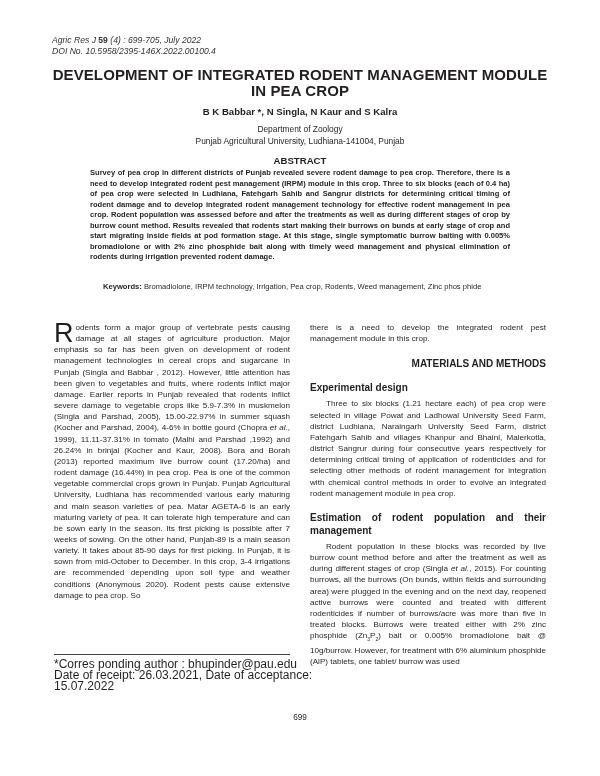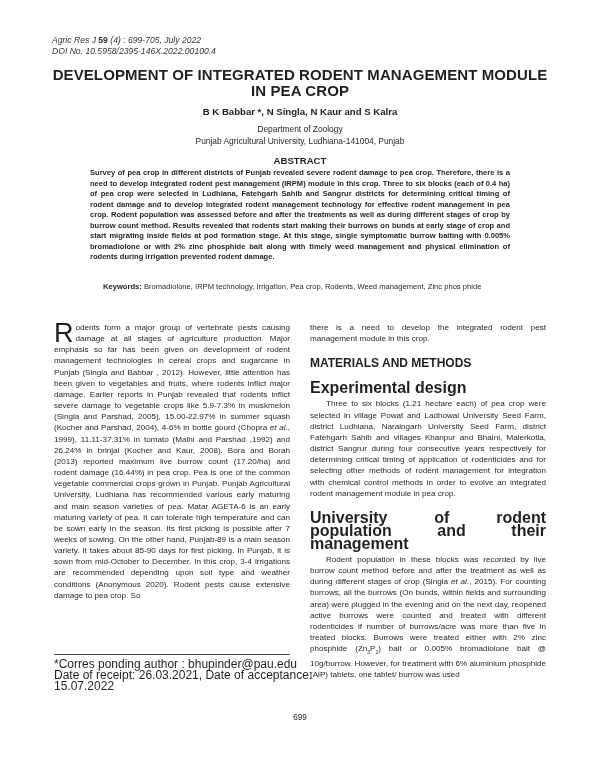--- a/index.html
+++ b/index.html
@@ -44,24 +44,24 @@
     text-align: justify; color: #231f20;
   }
   .col1 { left: 54px; top: 322px; }
   .col2 { left: 310px; top: 322px; }
   .dropcap {
     float: left; font-size: 27px; line-height: 20px; margin: 1px 2px 0 0;
   }
   .col p { margin: 0; }
   .indent { text-indent: 16px; }
   .mm {
-    font-weight: bold; font-size: 12px; text-align: left; margin: 14px 0 12px 0;
+    font-weight: bold; font-size: 10px; text-align: right; margin: 14px 0 12px 0;
   }
   .sub {
-    font-weight: bold; font-size: 16px; line-height: 13px; text-align: left; margin: 12px 0 4px 0;
+    font-weight: bold; font-size: 10px; line-height: 13px; text-align: left; margin: 12px 0 4px 0;
   }
   .sub2 { margin-top: 12px; text-align: justify; text-align-last: left; }
   .footline {
     position: absolute; left: 54px; top: 654px; width: 236px; height: 0;
     border-top: 0.8px solid #444;
   }
   .footnote {
     position: absolute; left: 54px; top: 659px; width: 260px;
     font-size: 12px; line-height: 11px;
   }
@@ -99,21 +99,21 @@
 
 <div class="col col1">
   <p><span class="dropcap">R</span><span>odents form a major group of vertebrate pests causing damage at all stages of agriculture production. Major emphasis so far has been given on development of rodent management technologies in cereal crops and sugarcane in Punjab (Singla and Babbar , 2012). However, little attention has been given to vegetables and fruits, where rodents inflict major damage. Earlier reports in Punjab revealed that rodents inflict severe damage to vegetable crops like 5.9-7.3% in muskmelon (Singla and Parshad, 2005), 15.00-22.97% in summer squash (Kocher and Parshad, 2004), 4-6% in bottle gourd (Chopra </span><i>et al.</i><span>, 1999), 11.11-37.31% in tomato (Malhi and Parshad ,1992) and 26.24% in brinjal (Kocher and Kaur, 2008). Bora and Borah (2013) reported maximum live burrow count (17.20/ha) and rodent damage (16.44%) in pea crop. Pea is one of the common vegetable commercial crops grown in Punjab. Punjab Agricultural University, Ludhiana has recommended various early maturing and main season varieties of pea. Matar AGETA-6 is an early maturing variety of pea. It can tolerate high temperature and can be sown early in the season. Its first picking is possible after 7 weeks of sowing. On the other hand, Punjab-89 is a main season variety. It takes about 85-90 days for first picking. In Punjab, it is sown from mid-October to December. In this crop, 3-4 irrigations are recommended depending upon soil type and weather conditions (Anonymous 2020). Rodent pests cause extensive damage to pea crop. So</span></p>
 </div>
 
 <div class="col col2">
   <p>there is a need to develop the integrated rodent pest management module in this crop.</p>
   <div class="mm">MATERIALS AND METHODS</div>
   <div class="sub">Experimental design</div>
   <p class="indent">Three to six blocks (1.21 hectare each) of pea crop were selected in village Powat and Ladhowal University Seed Farm, district Ludhiana, Naraingarh University Seed Farm, district Fatehgarh Sahib and villages Khanpur and Bhaini, Malerkotla, district Sangrur during four consecutive years respectively for determining critical timing of application of rodenticides and for selecting other methods of rodent management for integration with chemical control methods in order to evolve an integrated rodent management module in pea crop.</p>
-  <div class="sub sub2">University of rodent population and their management</div>
+  <div class="sub sub2">Estimation of rodent population and their management</div>
   <p class="indent"><span>Rodent population in these blocks was recorded by live burrow count method before and after the treatment as well as during different stages of crop (Singla </span><i>et al.</i><span>, 2015). For counting burrows, all the burrows (On bunds, within fields and surrounding area) were plugged in the evening and on the next day, reopened active burrows were counted and treated with different rodenticides if number of burrows/acre was more than five in treated blocks. Burrows were treated either with 2% zinc phosphide (Zn</span><sub>3</sub><span>P</span><sub>2</sub><span>) bait or 0.005% bromadiolone bait @ 10g/burrow. However, for treatment with 6% aluminium phosphide (AlP) tablets, one tablet/ burrow was used</span></p>
 </div>
 
 <div class="footline"></div>
 <div class="footnote">
   <div>*Corres ponding author : bhupinder@pau.edu</div>
   <div>Date of receipt: 26.03.2021, Date of acceptance: 15.07.2022</div>
 </div>
 
 <div class="pagenum">699</div>

